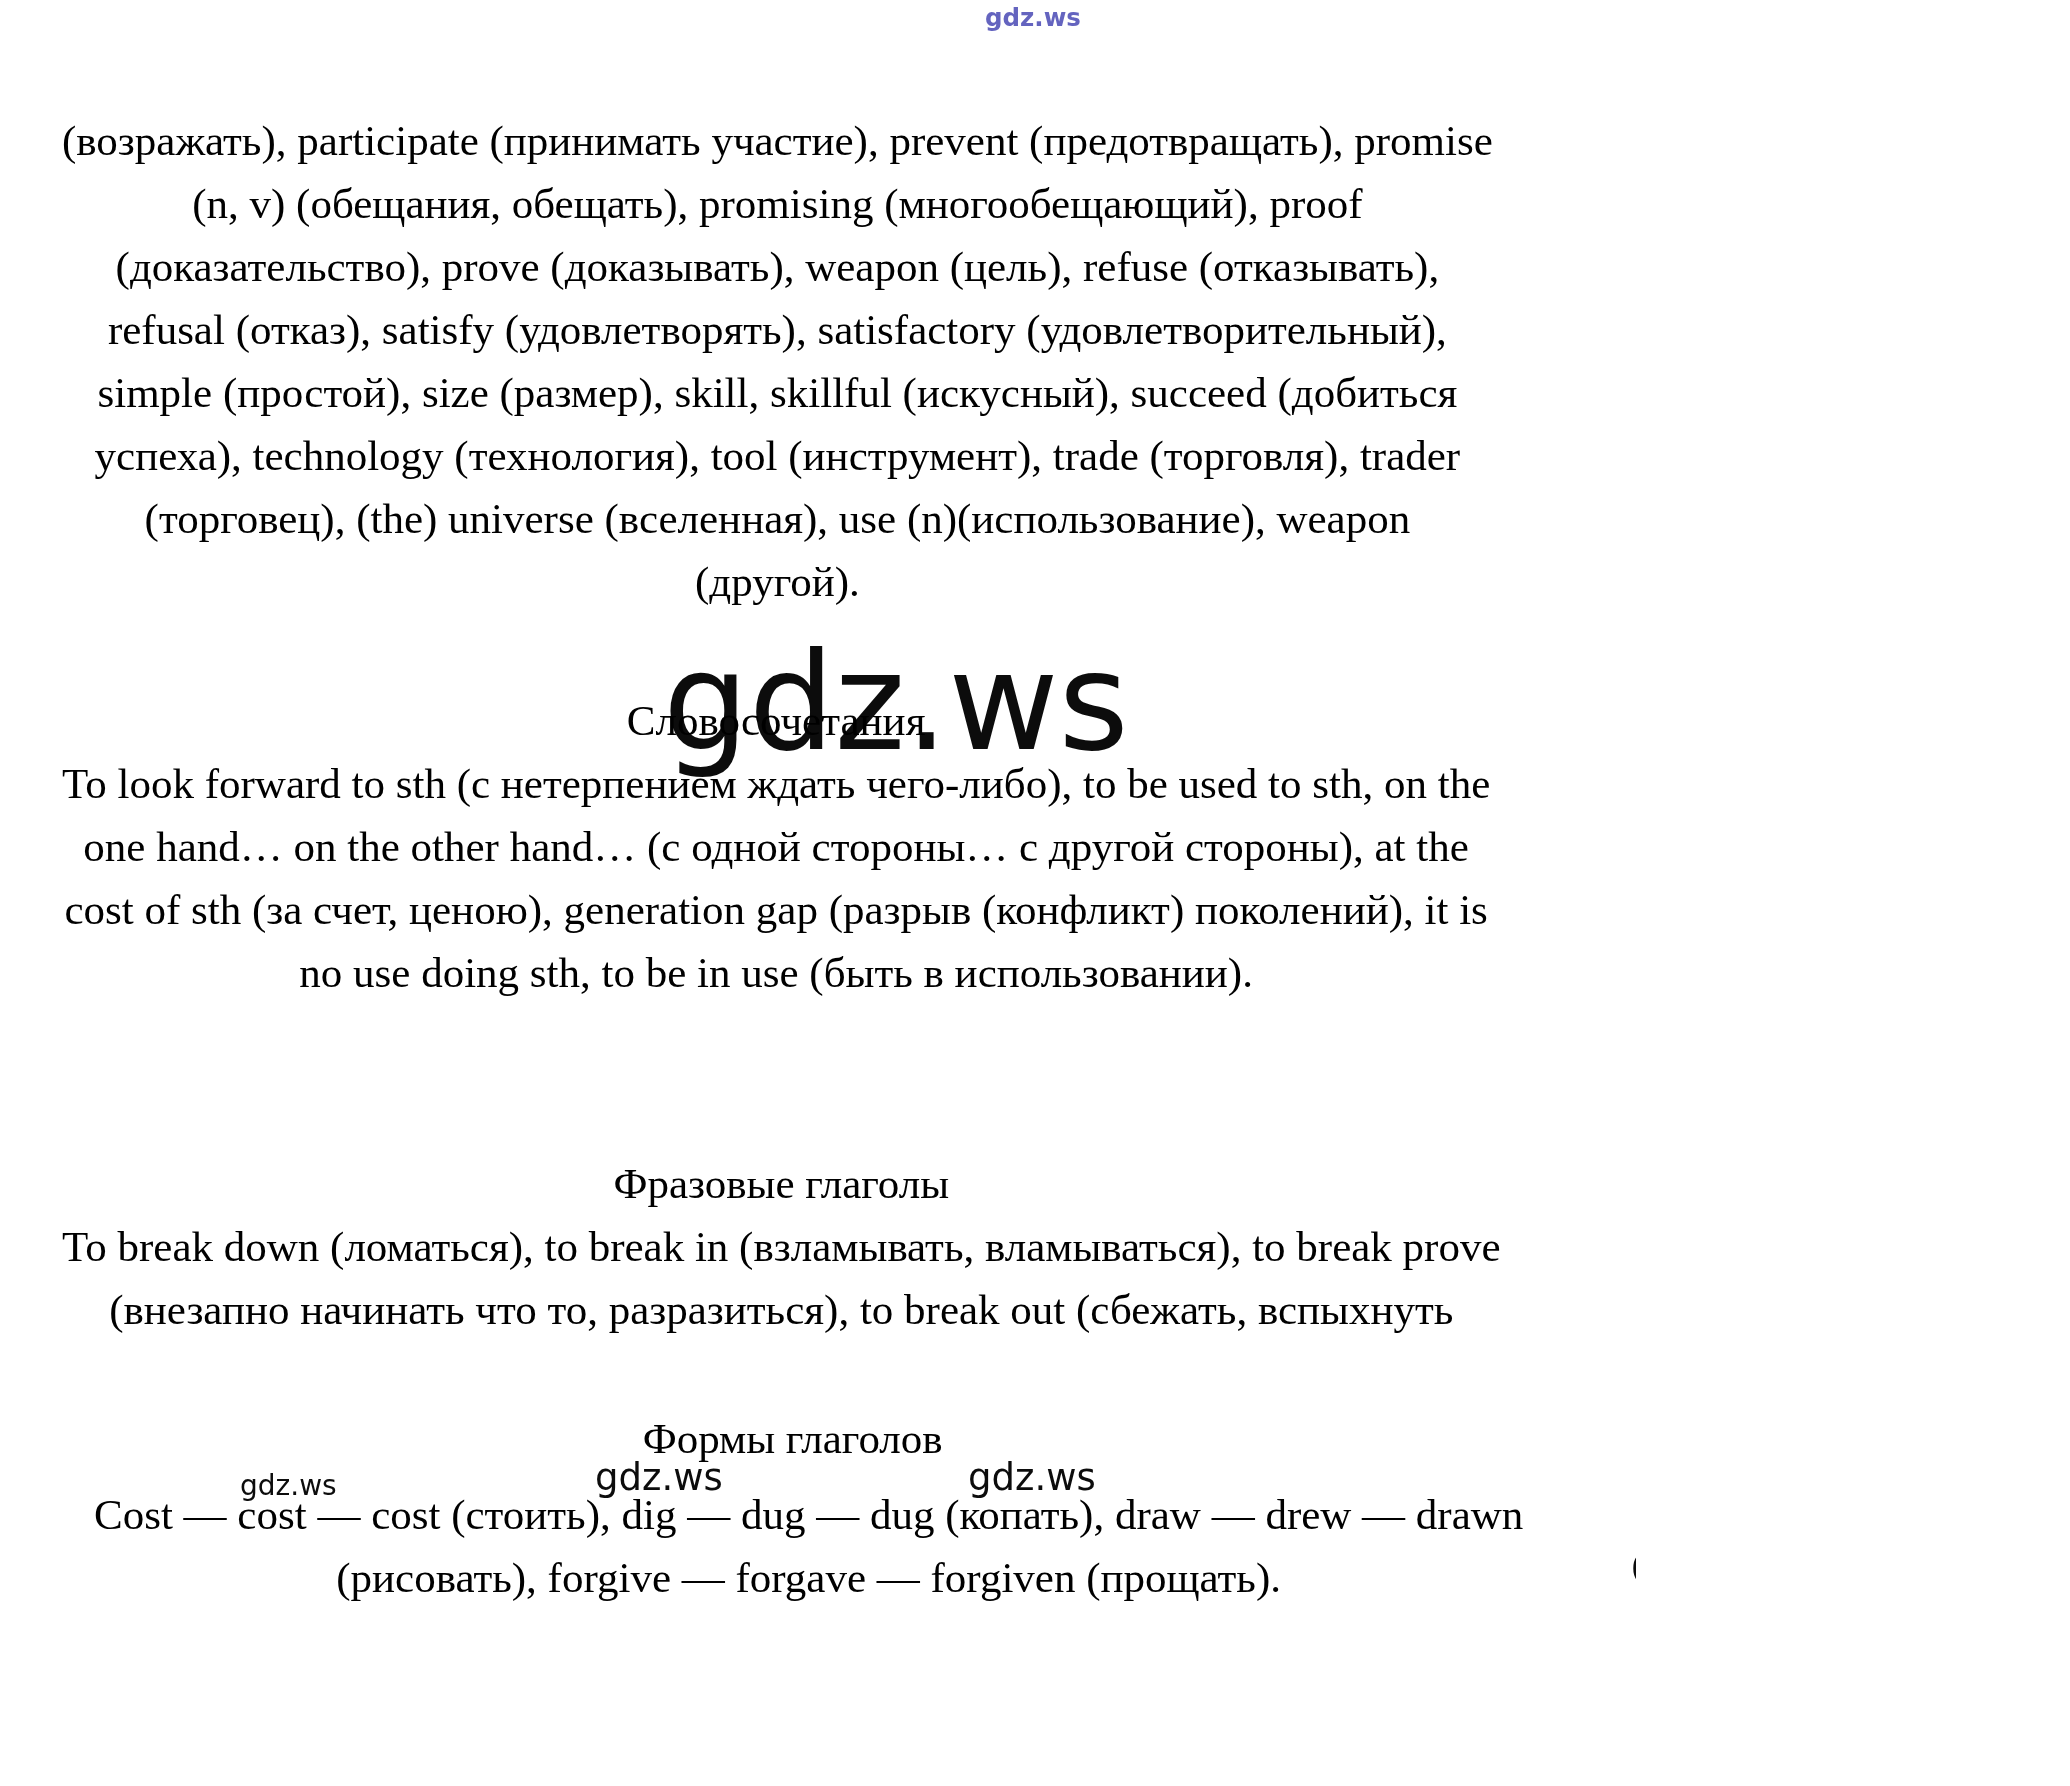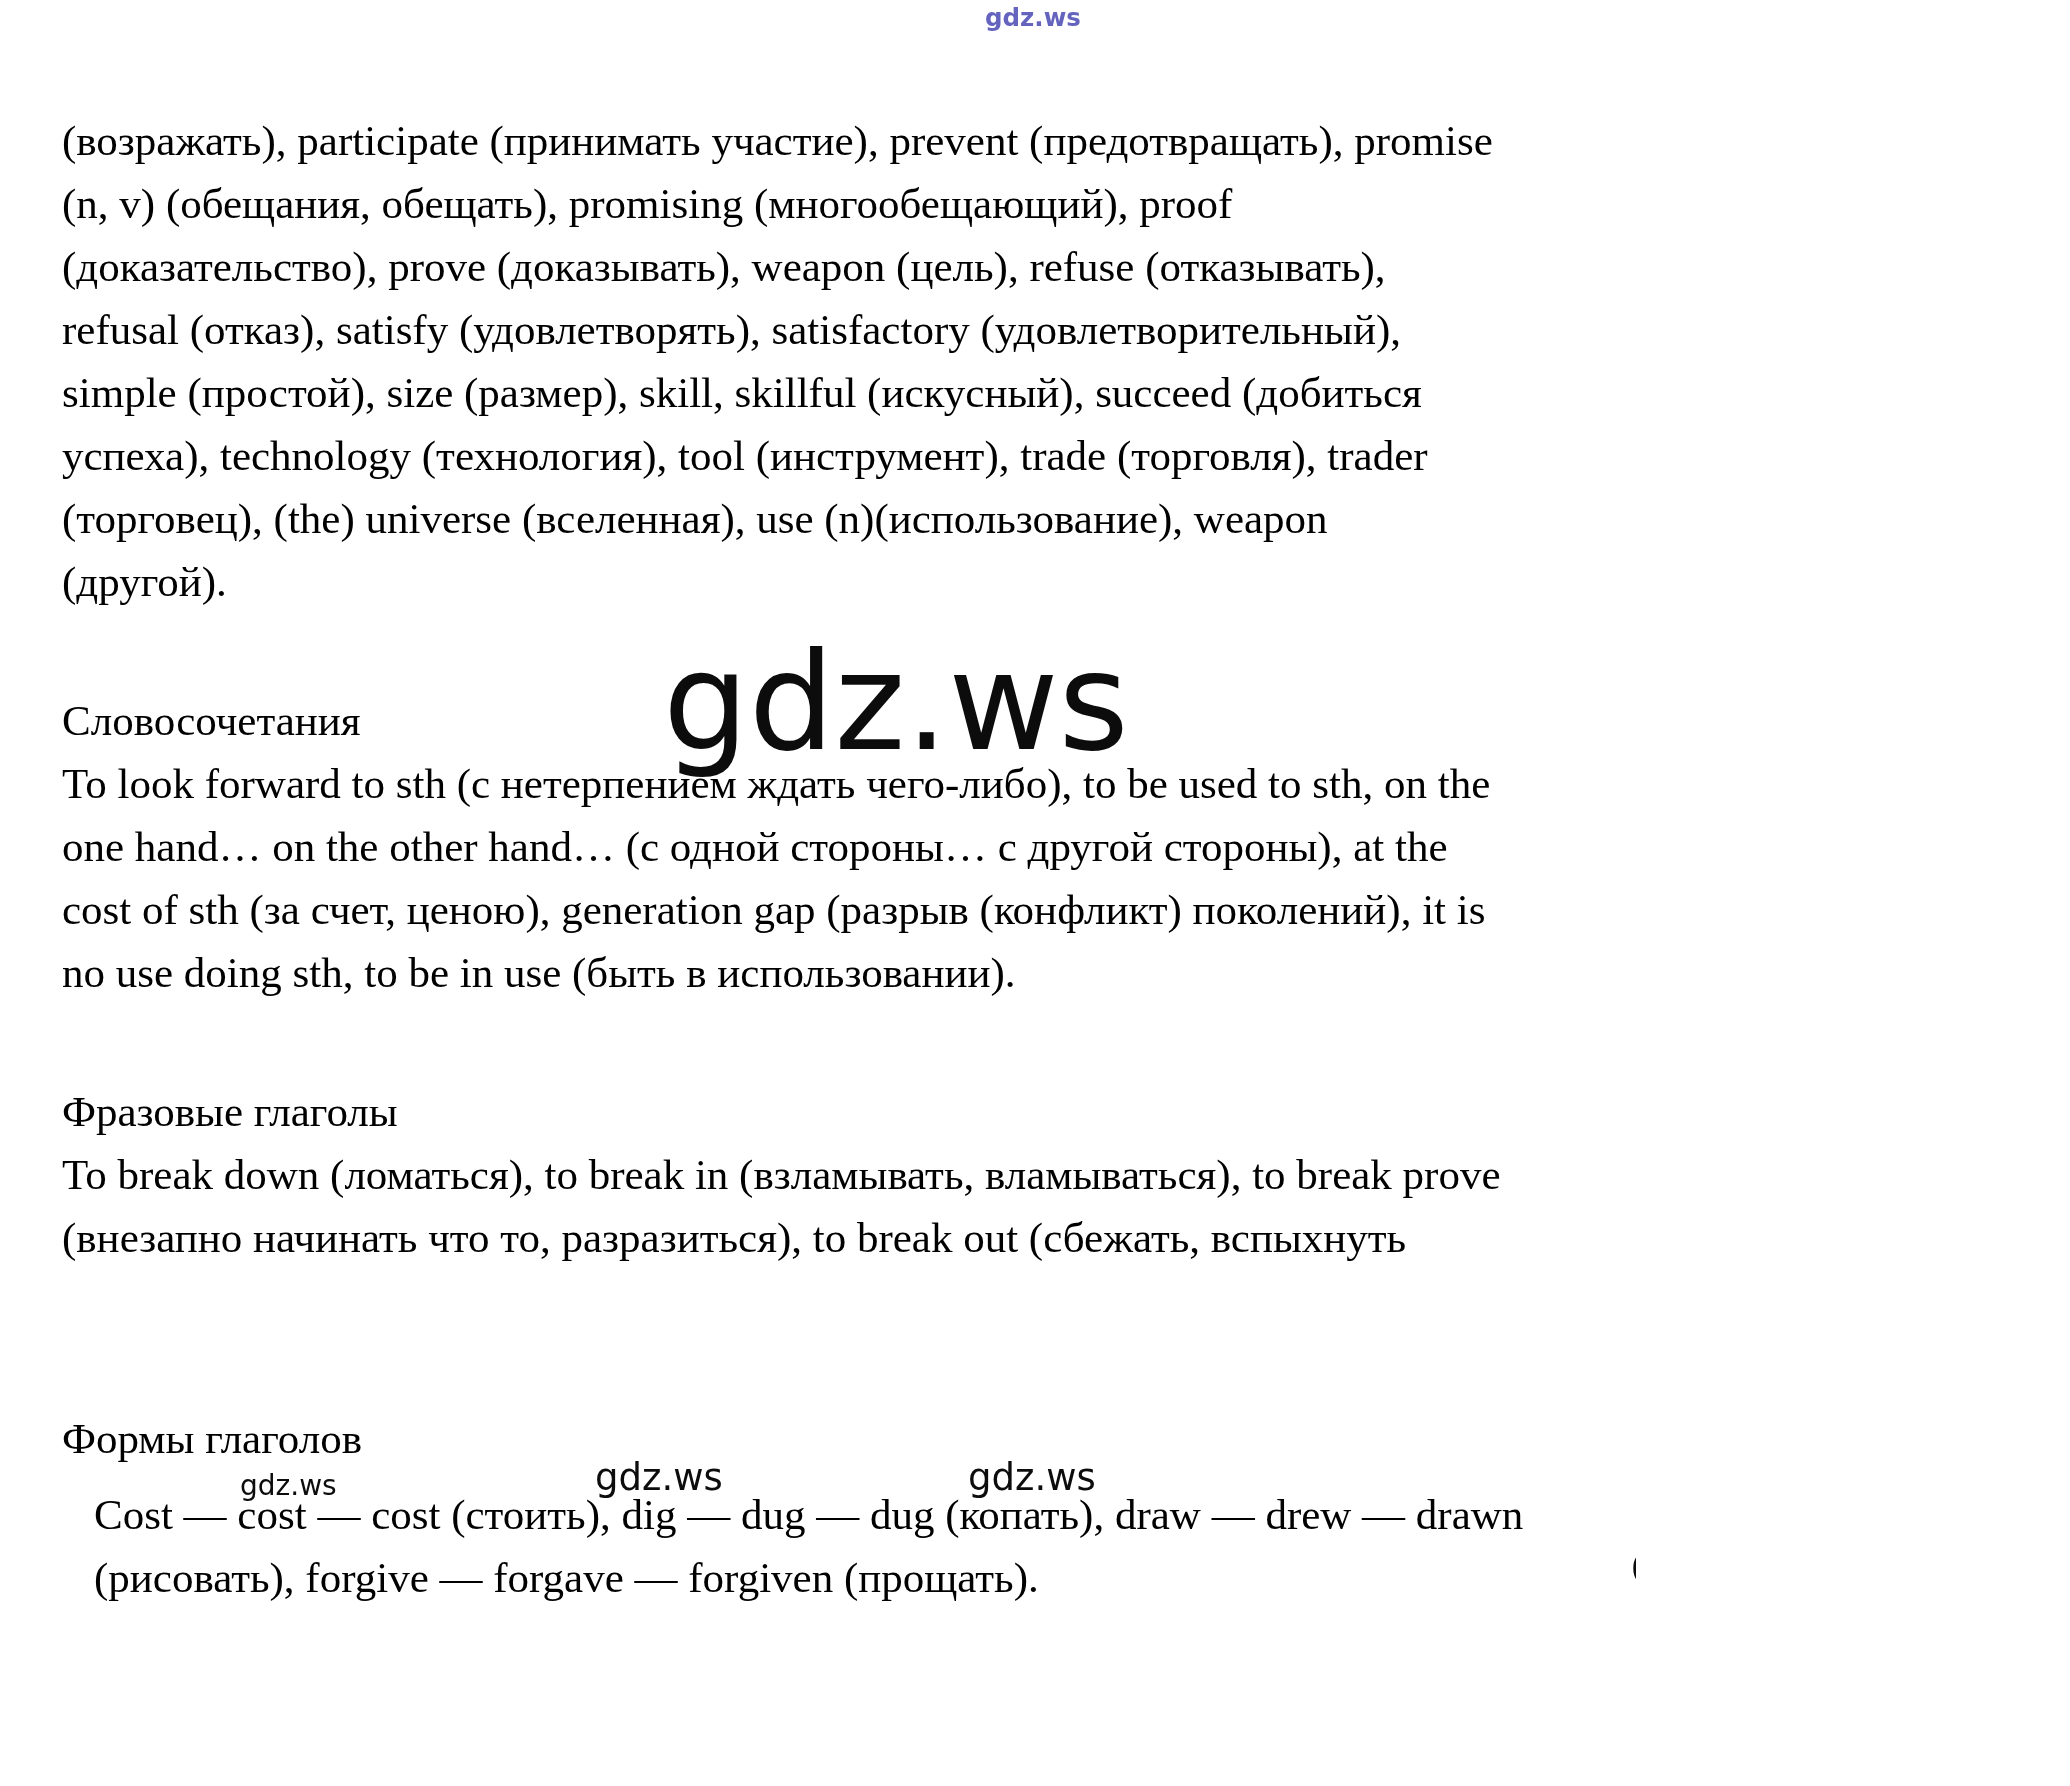--- a/index.html
+++ b/index.html
@@ -4,32 +4,33 @@
 <style>
   html, body { margin: 0; padding: 0; background: #ffffff; }
   .page {
     position: relative;
     width: 1636px;
     height: 1787px;
     background: #ffffff;
     font-family: "Liberation Serif", serif;
     color: #000000;
     overflow: hidden;
+    text-align: center;
   }
   .section {
     position: absolute;
     left: 62px;
     font-size: 43px;
     line-height: 63px;
     white-space: nowrap;
   }
   .section .heading { font-weight: normal; }
   .sec-0 { top: 109px; }
   .sec-1 { top: 689px; }
-  .sec-2 { top: 1080px; }
+  .sec-2 { top: 1152px; }
   .sec-3 { top: 1407px; }
   .sec-3 .lines { margin-top: 12.7px; margin-left: 32px; }
 
   .wm {
     position: absolute;
     font-family: "DejaVu Sans", sans-serif;
     line-height: 1;
     color: #0c0c0c;
     white-space: nowrap;
   }

